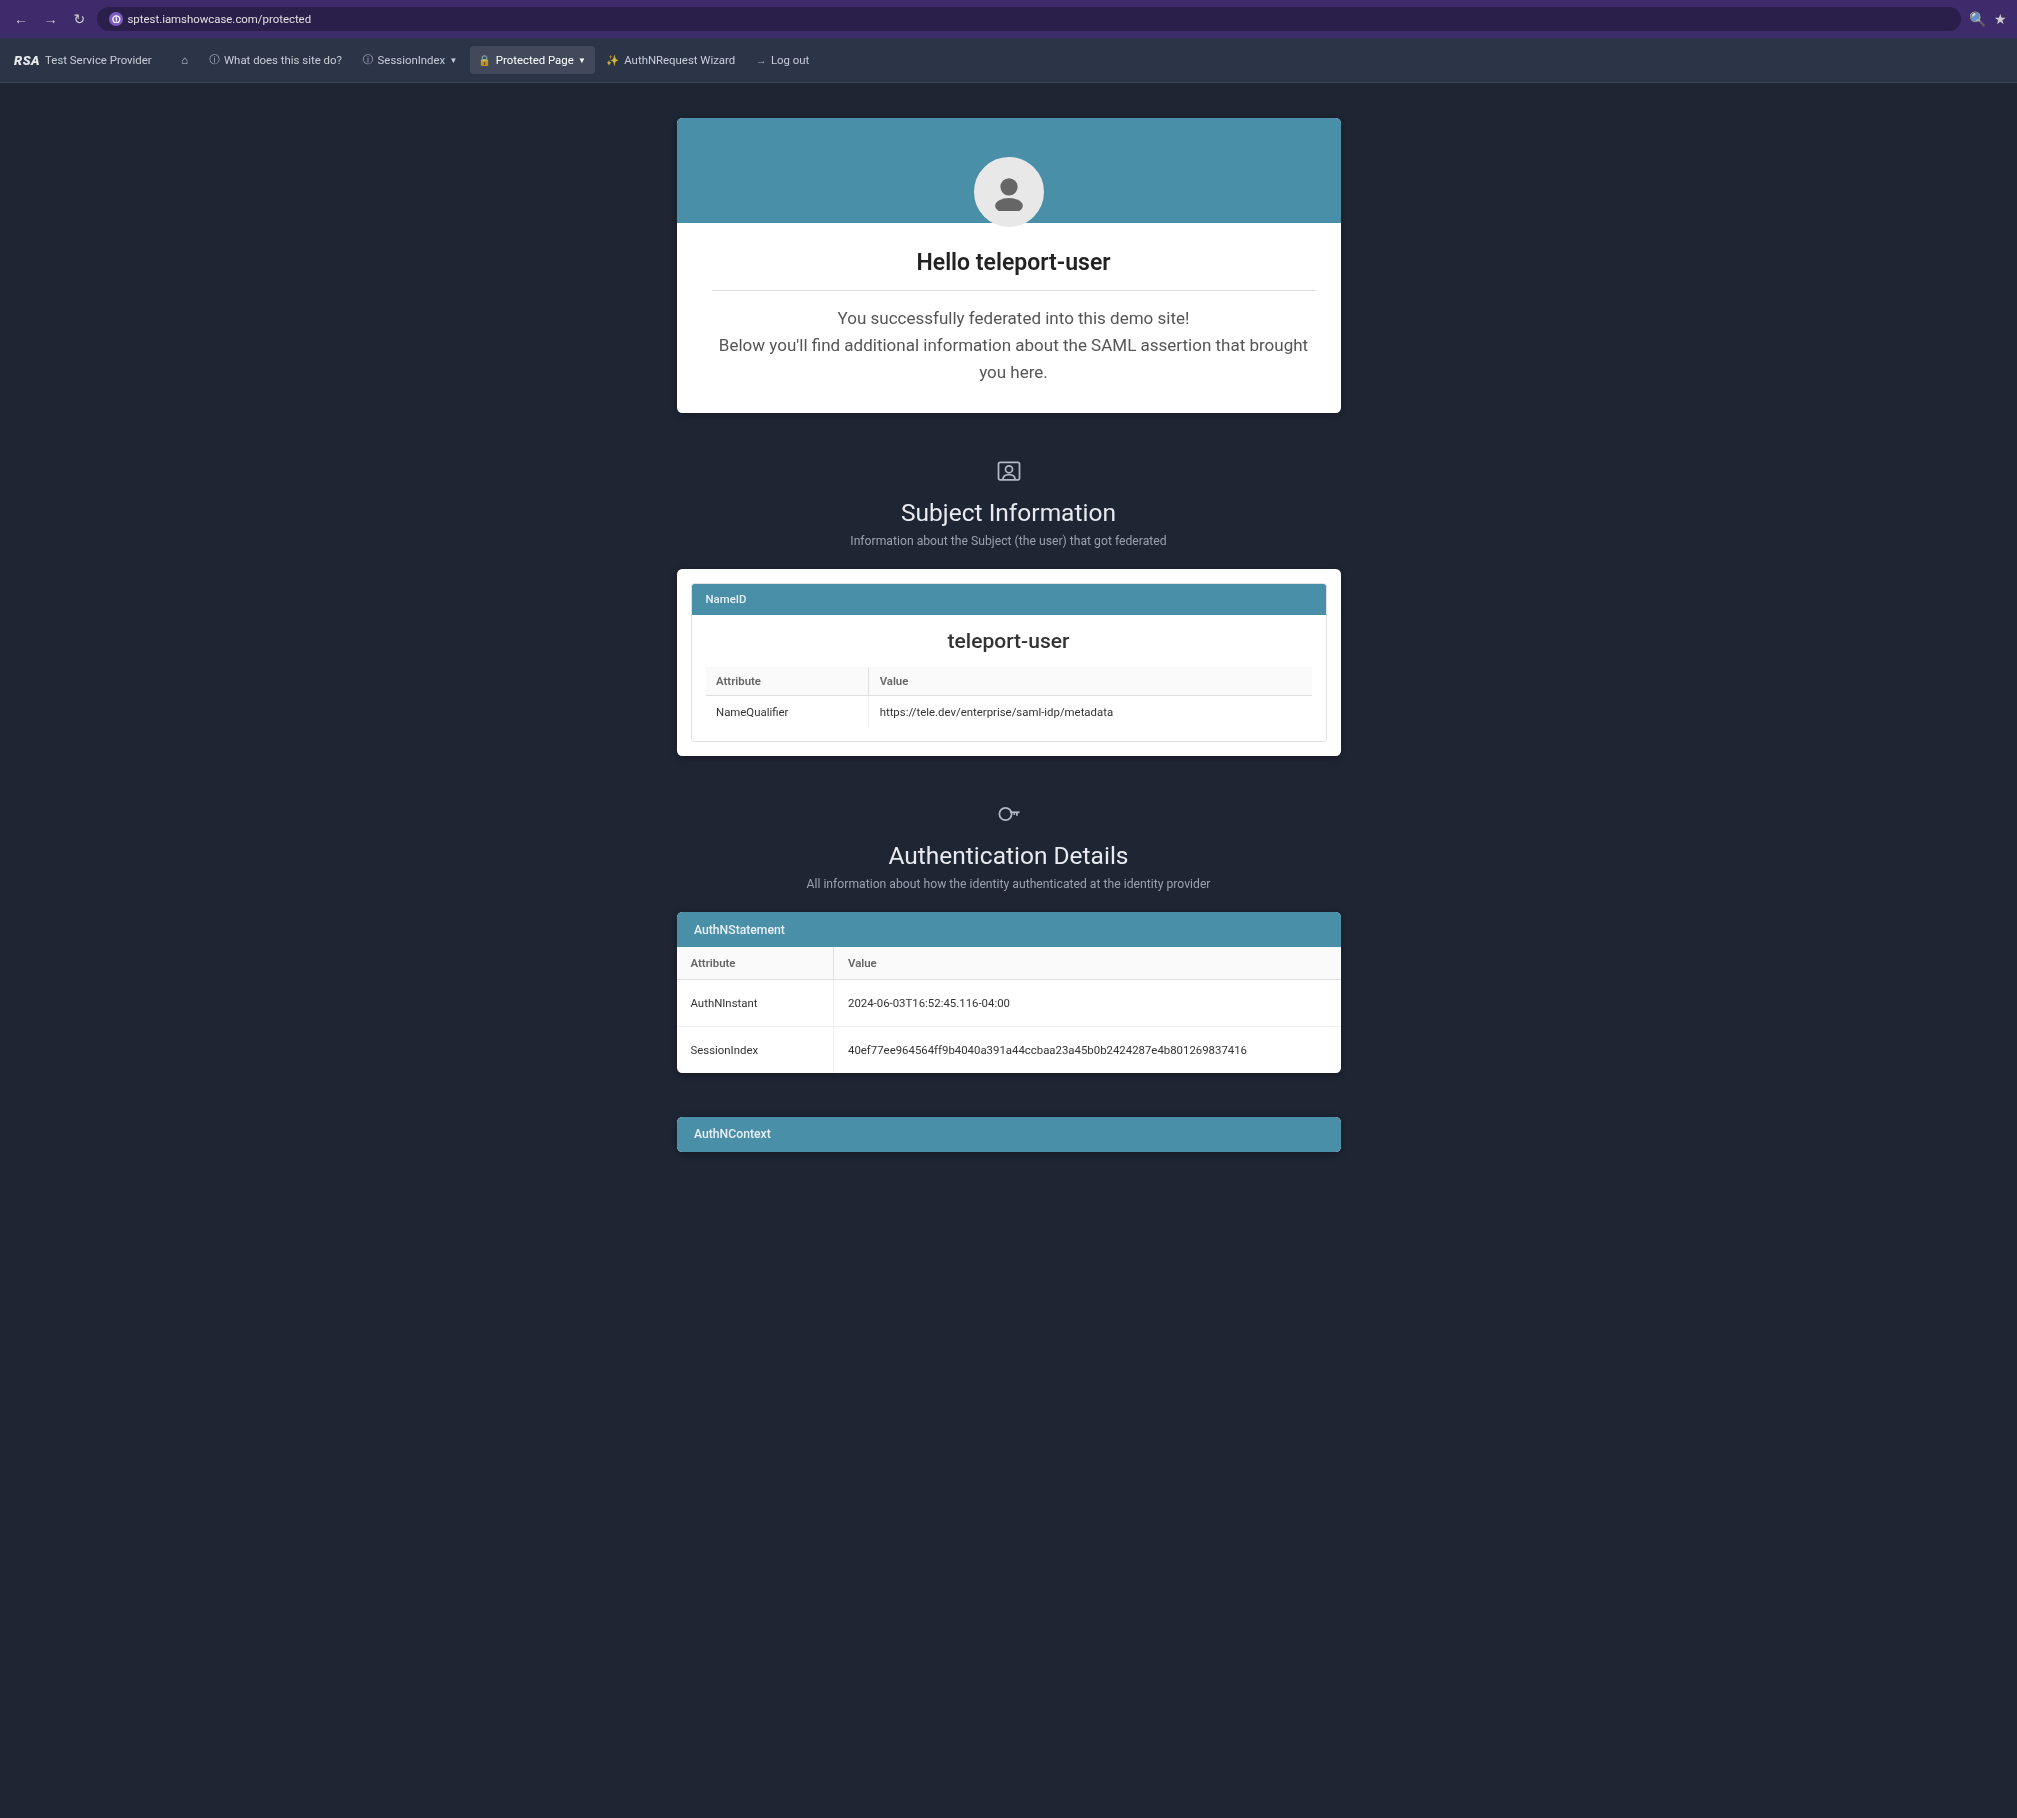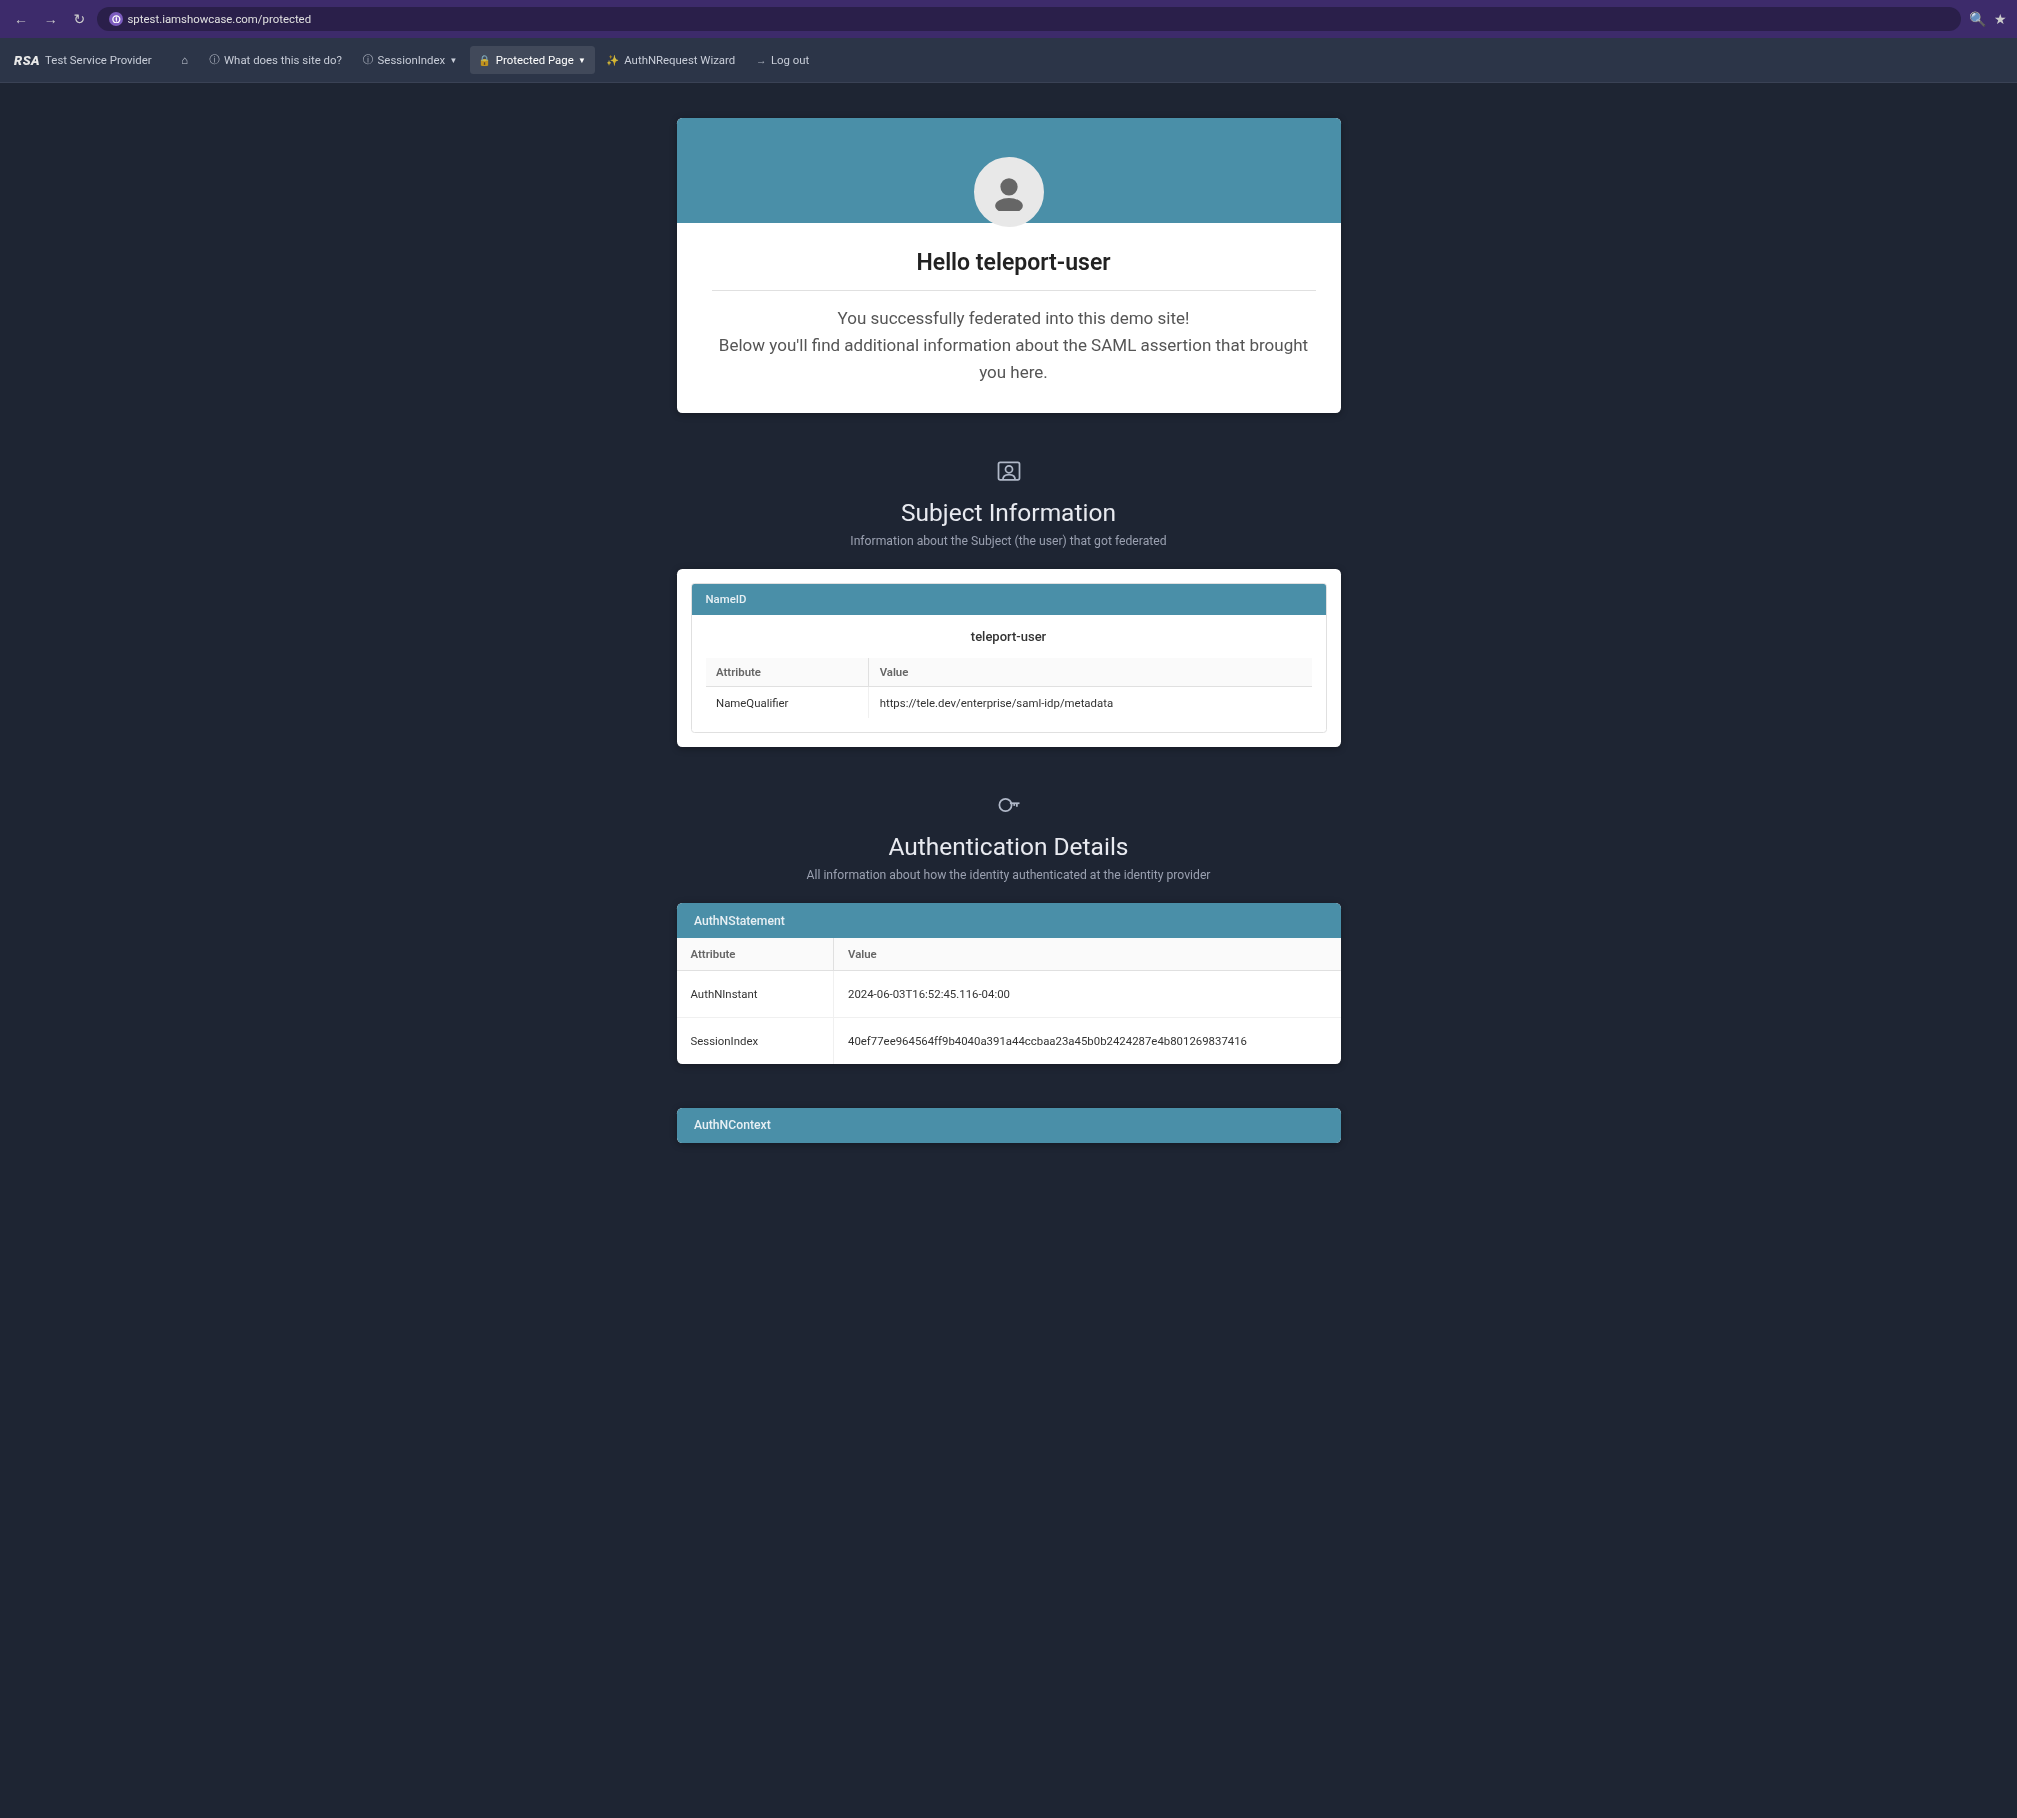--- a/index.html
+++ b/index.html
@@ -219,21 +219,21 @@
       padding: 8.7px 14px;
       color: #e8f0f4;
       font-size: 11.4px;
       font-weight: 500;
     }
     .inner-card-body {
       padding: 14px;
       text-align: center;
     }
     .nameid-value {
-      font-size: 13px;
+      font-size: 21px;
       font-weight: 500;
       color: #333;
       margin-bottom: 14px;
     }
     .attr-table {
       width: 100%;
       border-collapse: collapse;
       text-align: left;
       font-size: 11.4px;
     }

